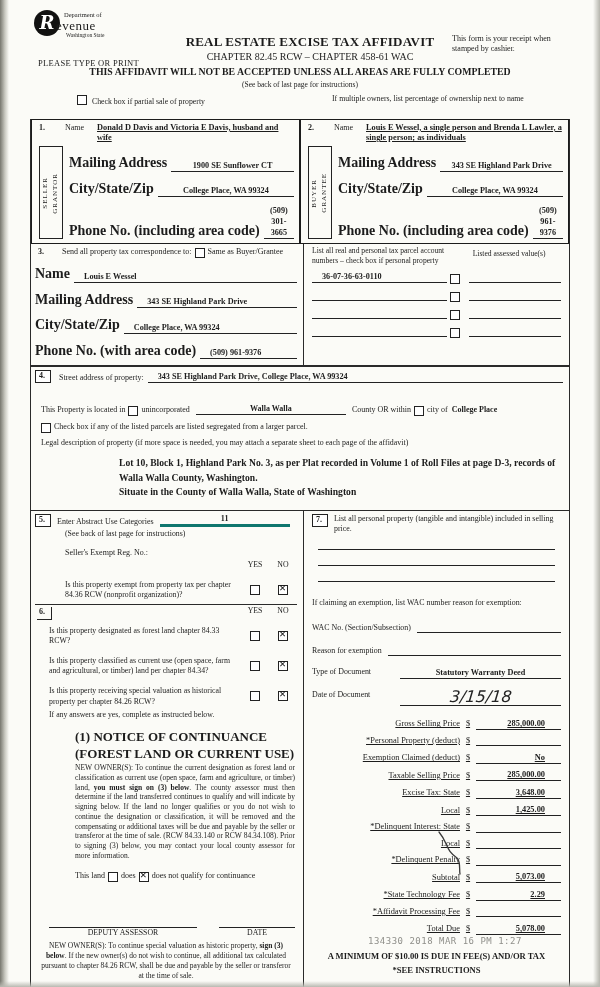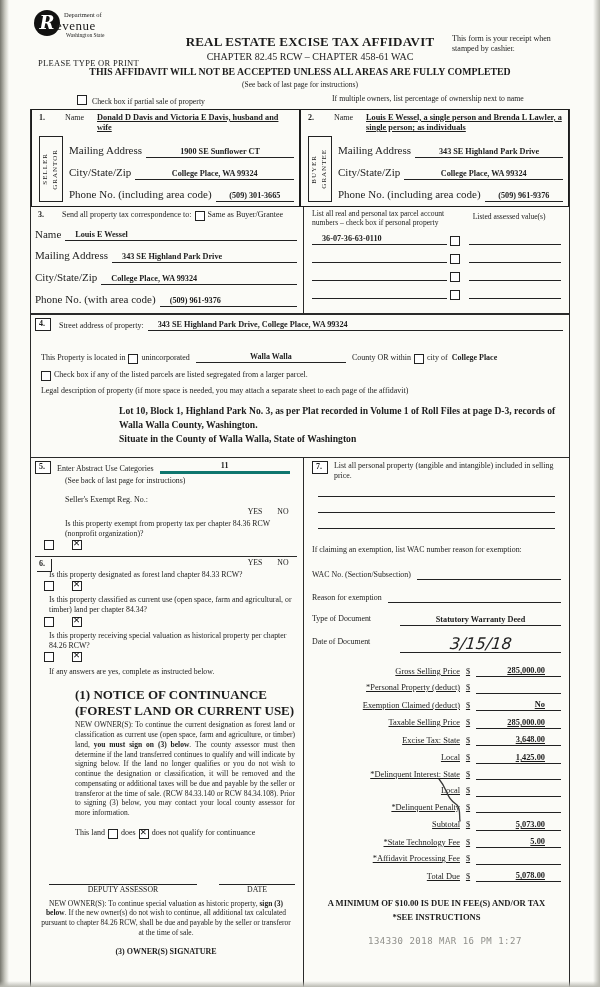--- a/index.html
+++ b/index.html
@@ -25,21 +25,21 @@
   .logo-state{font-size:5.5px;margin-left:10px;}
   .type-print{position:absolute;left:8px;top:52px;font-size:8.5px;letter-spacing:.3px;}
   .titleblock{position:absolute;left:120px;top:28px;width:320px;text-align:center;}
   .title{font-size:13px;font-weight:bold;letter-spacing:.2px;}
   .subtitle{font-size:10px;margin-top:1px;}
   .receipt{position:absolute;right:8px;top:28px;width:110px;font-size:8px;line-height:1.3;}
   .warning{position:absolute;left:0;top:60px;width:100%;text-align:center;font-weight:bold;font-size:9.8px;}
   .seeback{position:absolute;left:0;top:74px;width:100%;text-align:center;font-size:7.5px;}
 
   
-  .toprow{display:flex;font-size:7.8px;padding:0 4px;margin-bottom:2px;}
+  .toprow{display:flex;font-size:7.8px;padding:0 4px;margin-bottom:12px;}
   .toprow .lft{width:50%;padding-left:40px;}
   .toprow .rgt{width:50%;padding-left:24px;}
 
   .cb{display:inline-block;width:8px;height:8px;border:1px solid #222;background:#fff;
       position:relative;top:1px;margin:0 3px;flex:none;}
   .cb.checked::after{content:"\2715";position:absolute;left:0px;top:-2px;font-size:8.5px;
       line-height:9px;font-family:"DejaVu Sans",sans-serif;color:#111;}
 
   .bodybox{border-left:1px solid #2a2a2a;border-right:1px solid #2a2a2a;}
 
@@ -50,21 +50,21 @@
   .party .num{font-weight:bold;width:26px;flex:none;padding-left:2px;}
   .party .namelbl{width:32px;flex:none;}
   .party .nameval{flex:1;font-weight:bold;text-decoration:underline;font-size:8.3px;}
   .party .fields{display:flex;margin-top:3px;}
   .vertbox{border:1px solid #222;width:22px;flex:none;display:flex;align-items:center;
       justify-content:center;margin:0 6px 0 2px;}
   .vert{writing-mode:vertical-rl;transform:rotate(180deg);font-size:7px;letter-spacing:1px;
       line-height:1.4;padding:1px 0;}
   .rows{flex:1;}
   .frow{display:flex;align-items:flex-end;margin-top:8px;}
-  .frow .lbl{white-space:nowrap;padding-right:4px;font-size:11px;}
+  .frow .lbl{white-space:nowrap;padding-right:4px;font-size:14px;font-weight:bold;}
   .fill{flex:1;border-bottom:1px solid #222;min-height:10px;text-align:center;
       font-weight:bold;font-size:8.2px;line-height:11px;}
   .fill.left{text-align:left;padding-left:10px;}
 
   
   .sec3{display:flex;border-bottom:2px solid #2a2a2a;}
   .sec3 .lhalf{width:262px;flex:none;padding:3px 6px 6px 4px;}
   .sec3 .rhalf{flex:1;border-left:1px solid #2a2a2a;padding:2px 8px 6px 8px;}
   .s3head{display:flex;align-items:center;}
   .s3head .num{font-weight:bold;width:24px;flex:none;padding-left:3px;}
@@ -92,21 +92,21 @@
   .cols{display:flex;min-height:424px;}
   .col-l{width:262px;flex:none;padding:3px 6px 4px 4px;}
   .col-r{flex:1;border-left:1px solid #2a2a2a;padding:3px 8px 4px 8px;}
   .s5head{display:flex;align-items:flex-end;}
   .s5head .htext{white-space:nowrap;padding-right:6px;}
   .s5fill{width:130px;border-bottom:3px solid #0f766e;text-align:center;font-weight:bold;}
   .subnote{margin:2px 0 0 30px;font-size:7.8px;}
   .exreg{margin:10px 0 0 30px;}
   .ynrow{display:flex;justify-content:flex-end;font-size:7.8px;}
   .yn{width:28px;text-align:center;flex:none;}
-  .qrow{display:flex;margin-top:2px;flex-direction:column;}
+  .qrow{display:flex;margin-top:10px;}
   .qtext{flex:1;padding-left:30px;font-size:7.8px;line-height:1.3;}
   .qtext.noind{padding-left:14px;}
   .qcbs{display:flex;align-items:center;}
   .s6{border-top:1px solid #2a2a2a;margin-top:4px;padding-top:1px;position:relative;}
   .s6 .num6{position:absolute;left:2px;top:2px;font-weight:bold;border-right:1px solid #222;
       border-bottom:1px solid #222;padding:0 6px 2px 2px;}
   .ifany{margin:3px 0 0 14px;font-size:7.8px;}
   .notice{margin:10px 2px 0 40px;font-size:7.5px;text-align:justify;line-height:1.3;}
   .notice .ttl{font-weight:bold;font-size:13px;text-align:left;}
   .landrow{margin:10px 0 0 40px;display:flex;align-items:center;font-size:8px;}
@@ -498,21 +498,21 @@
                 <span class="feeline"></span>
               </div>
             <div class="feerow">
                 <span class="feelabel">Subtotal</span>
                 <span class="dollar">$</span>
                 <span class="feeline">5,073.00</span>
               </div>
             <div class="feerow">
                 <span class="feelabel">*State Technology Fee</span>
                 <span class="dollar">$</span>
-                <span class="feeline">5.00</span>
+                <span class="feeline">2.29</span>
               </div>
             <div class="feerow">
                 <span class="feelabel">*Affidavit Processing Fee</span>
                 <span class="dollar">$</span>
                 <span class="feeline"></span>
               </div>
             <div class="feerow">
                 <span class="feelabel">Total Due</span>
                 <span class="dollar">$</span>
                 <span class="feeline">5,078.00</span>

